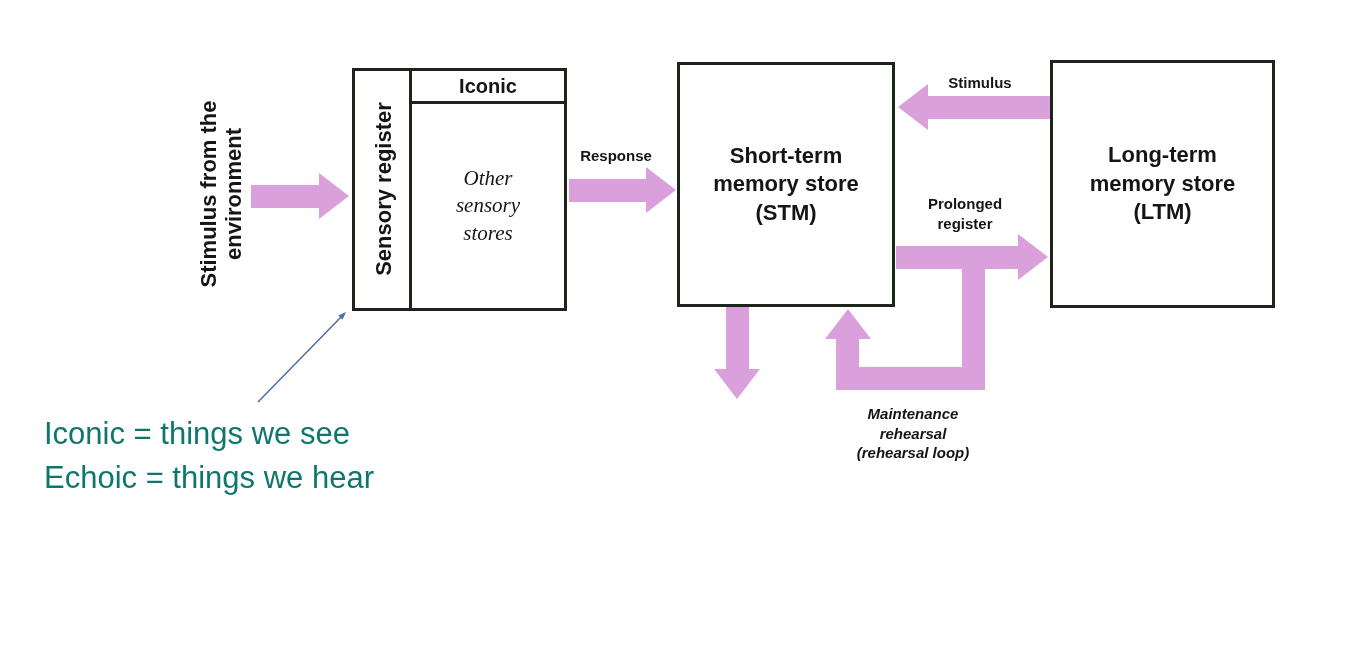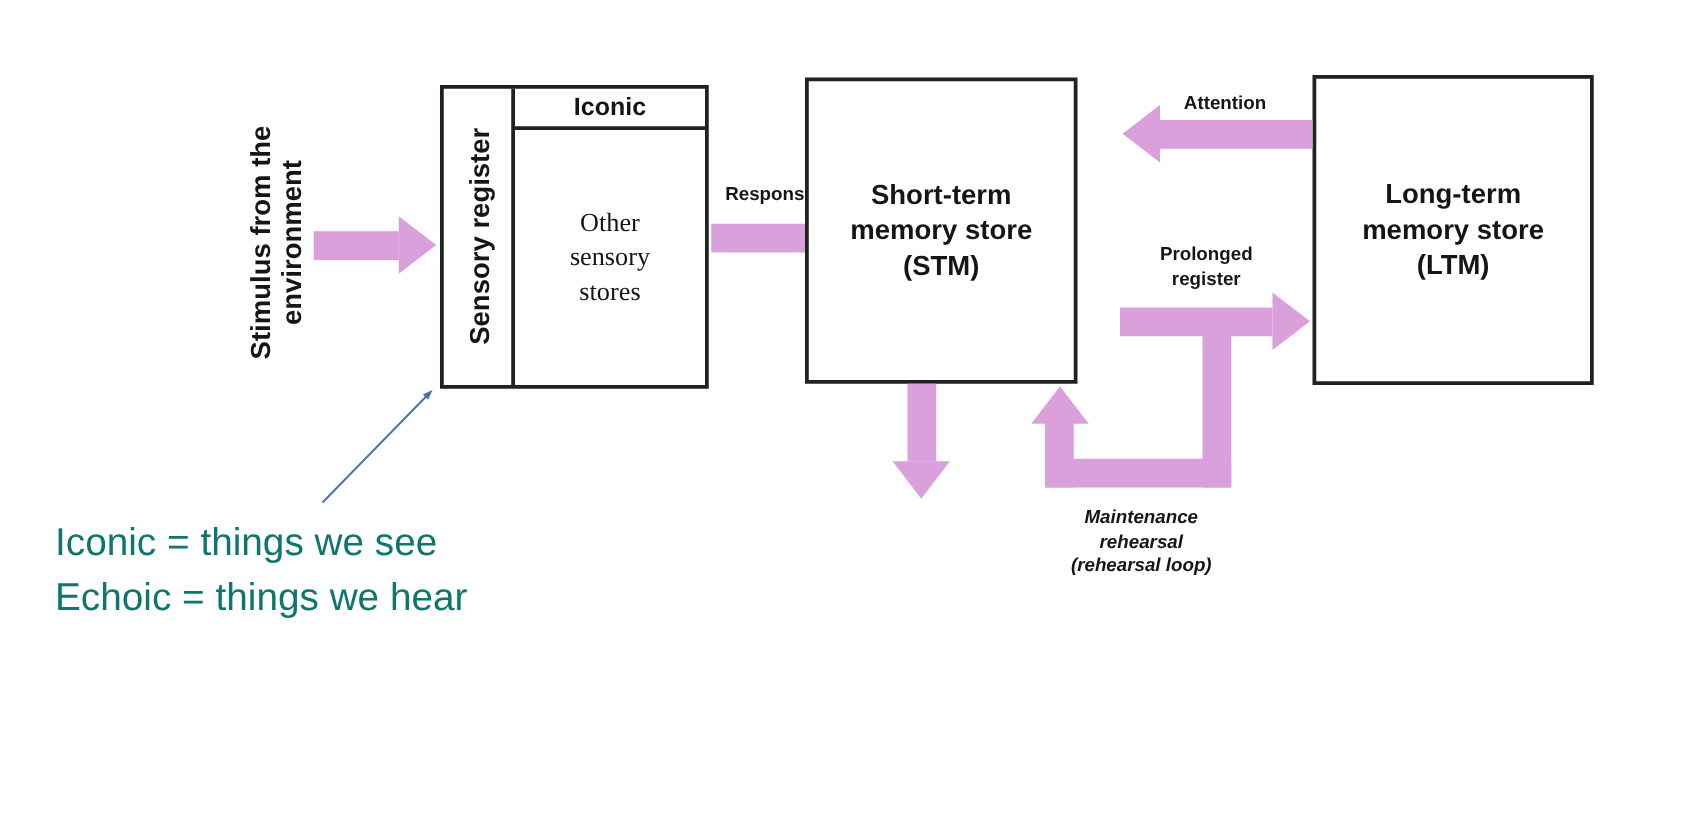--- a/index.html
+++ b/index.html
@@ -17,32 +17,32 @@
 
   
   .box {
     position:absolute;
     border:3px solid var(--box-border,#1c241c);
     background:#ffffff;
     display:flex; align-items:center; justify-content:center;
     text-align:center;
     font-weight:bold; font-size:22px; line-height:1.3;
   }
-  .stm-box { left:644px; top:62px;  width:218px; height:245px; }
+  .stm-box { left:677px; top:62px;  width:218px; height:245px; }
   .ltm-box { left:1050px; top:60px; width:225px; height:248px; }
 
   .sr-box  { left:352px; top:68px; width:215px; height:243px; padding:0; }
   .sr-box  { display:flex; align-items:stretch; justify-content:flex-start; }
   .sr-left { width:57px; border-right:3px solid var(--box-border,#1c241c); position:relative; }
   .sr-right{ flex:1; display:flex; flex-direction:column; }
   .sr-row  { height:33px; border-bottom:3px solid var(--box-border,#1c241c);
              display:flex; align-items:center; justify-content:center;
              font-weight:bold; font-size:20px; }
   .sr-other{ flex:1; display:flex; align-items:center; justify-content:center;
-             font-weight:normal; font-size:21px; line-height:1.3;
+             font-style:italic; font-weight:normal; font-size:21px; line-height:1.3;
              font-family:"Liberation Serif", serif; text-align:center; }
 
   
   .vtext {
     position:absolute;
     transform:translate(-50%,-50%) rotate(-90deg);
     font-weight:bold;
     text-align:center;
     width:max-content;
   }
@@ -109,21 +109,21 @@
   <div class="head head-right" style="left:646px; top:167px;"></div>
 
   <div class="box stm-box ml">Short-term
 memory store
 (STM)</div>
 
   <div class="box ltm-box ml">Long-term
 memory store
 (LTM)</div>
 
-  <div class="lbl retrieval-label">Attention</div>
+  <div class="lbl retrieval-label">Stimulus</div>
   <div class="head head-left" style="left:898px; top:84px;"></div>
   <div class="shaft-h" style="left:928px; top:96px; width:122px;"></div>
 
   <div class="lbl prolonged-label ml">Prolonged
 register</div>
   <div class="shaft-h" style="left:896px; top:246px; width:122px;"></div>
   <div class="head head-right" style="left:1018px; top:234px;"></div>
 
   <div class="shaft-v" style="left:962px; top:258px; height:132px;"></div>
   <div class="shaft-h" style="left:836px; top:367px; width:149px;"></div>

